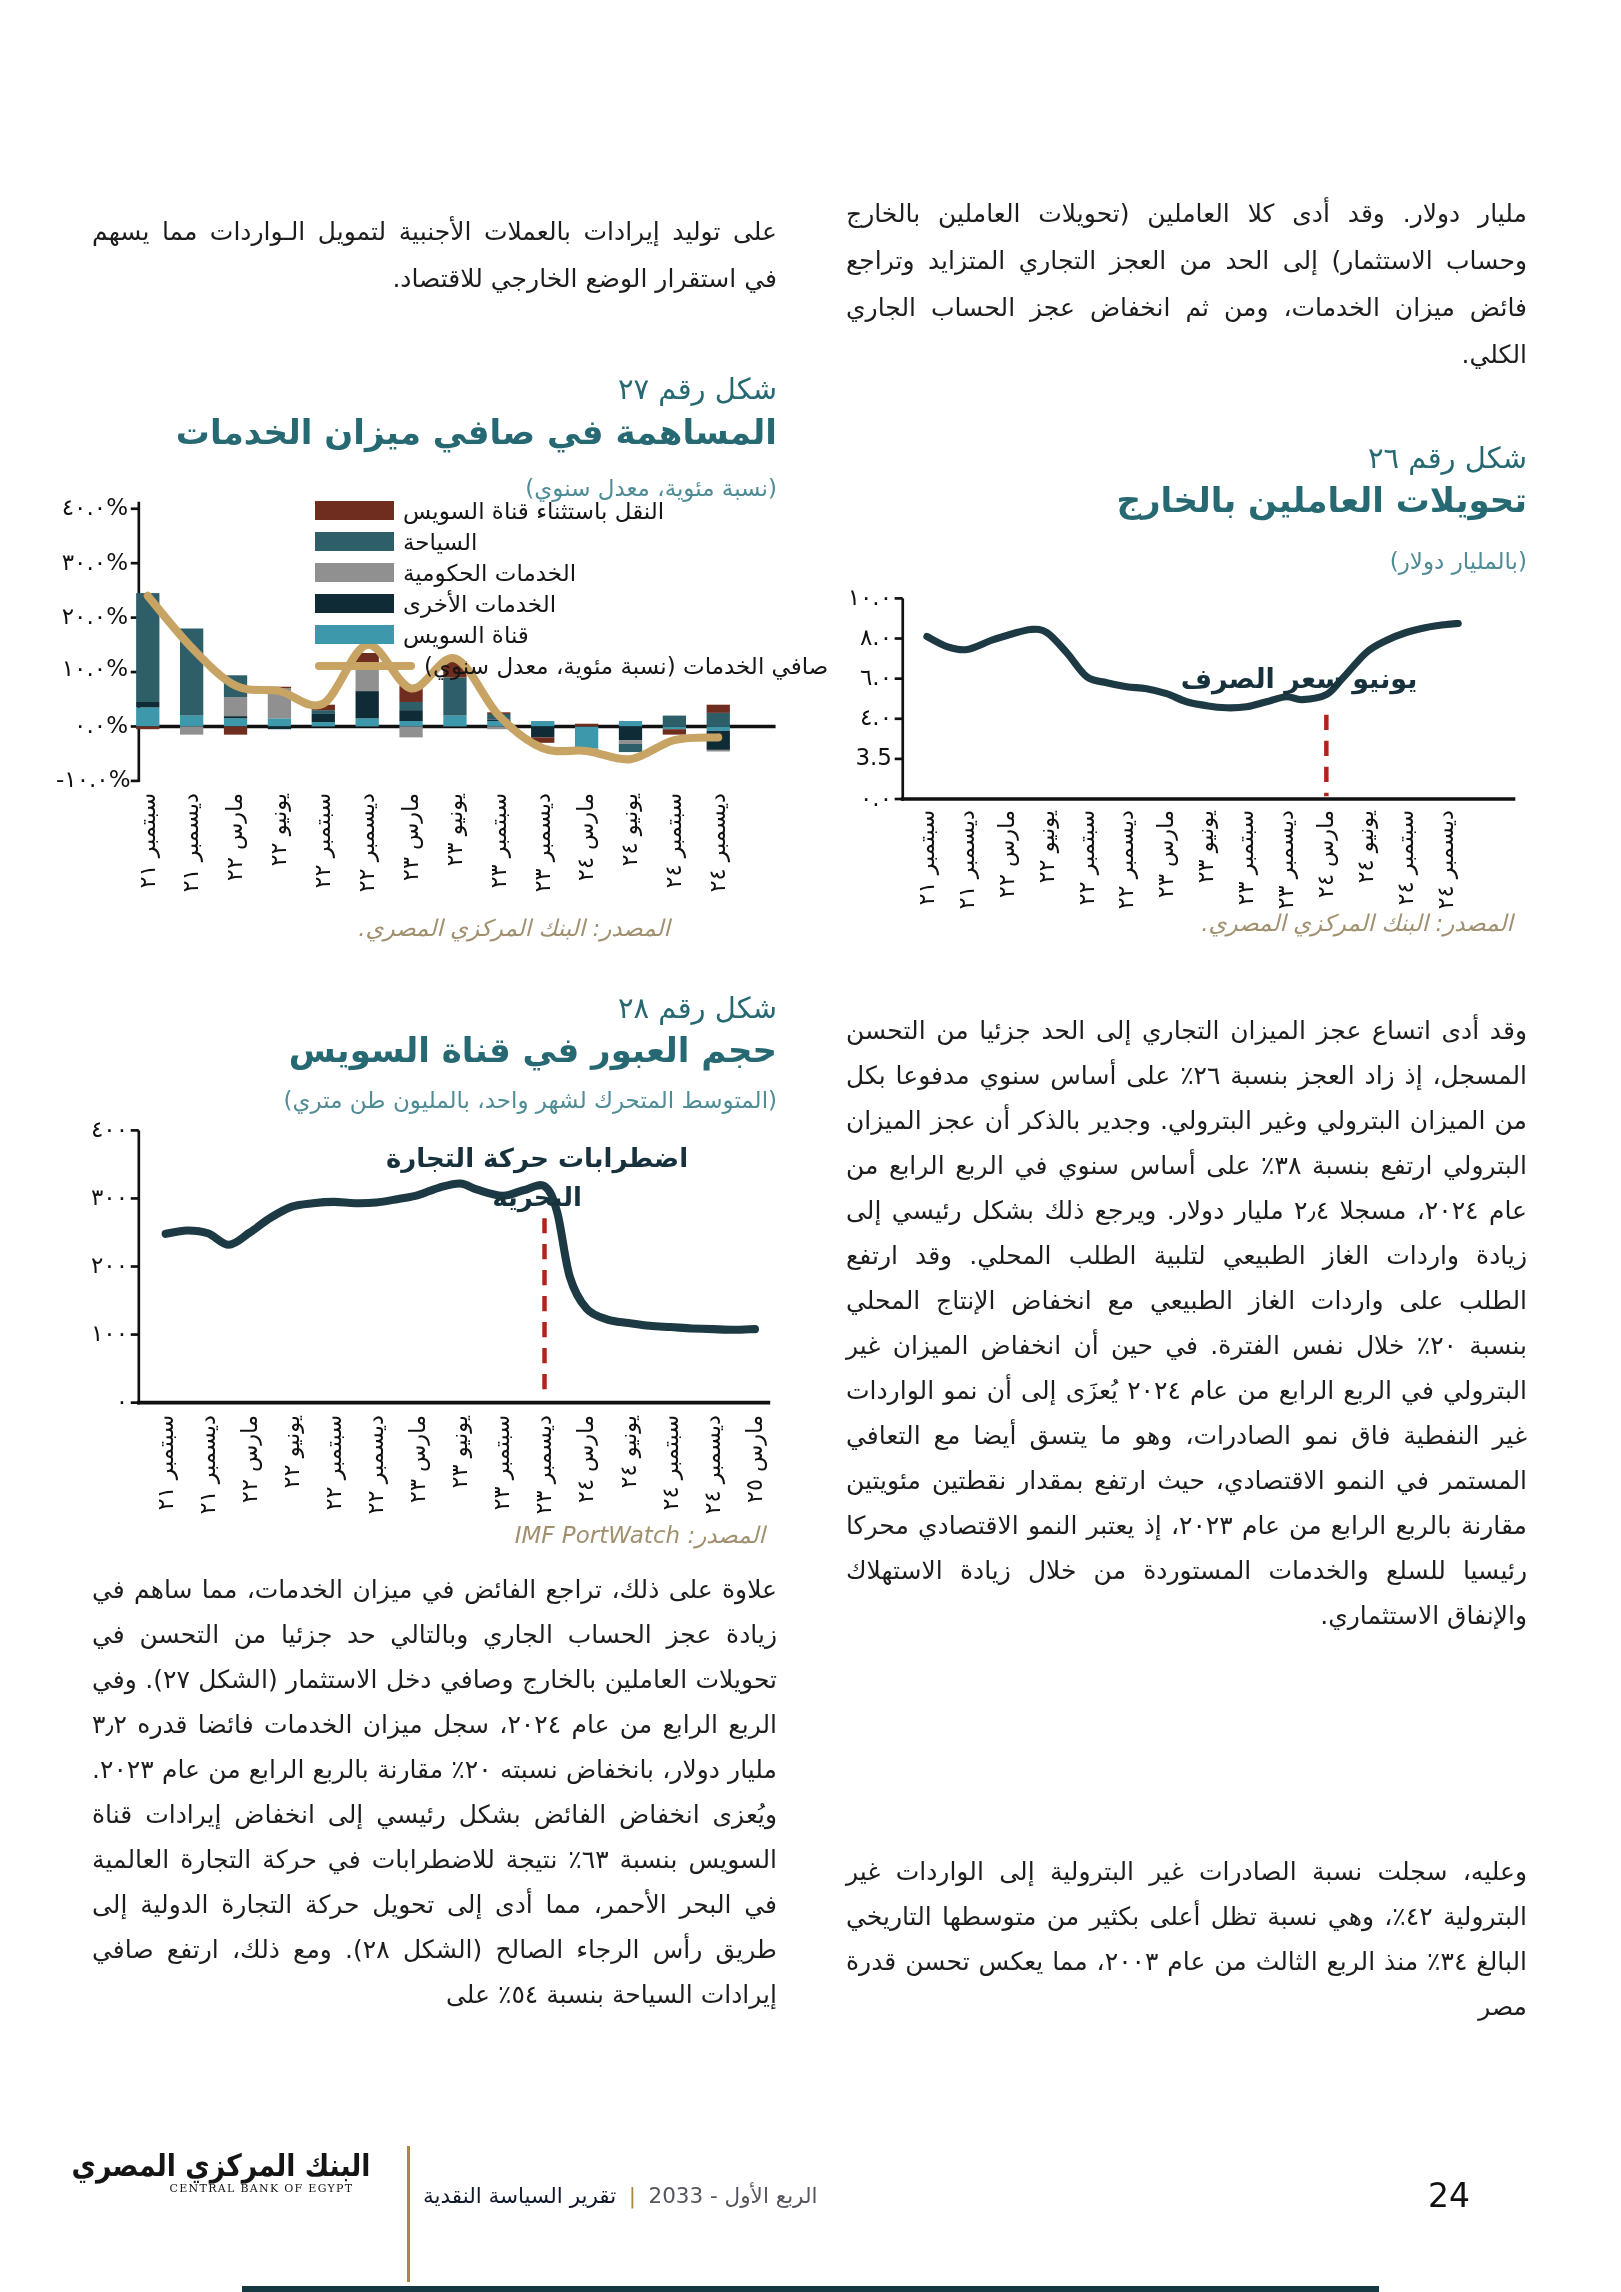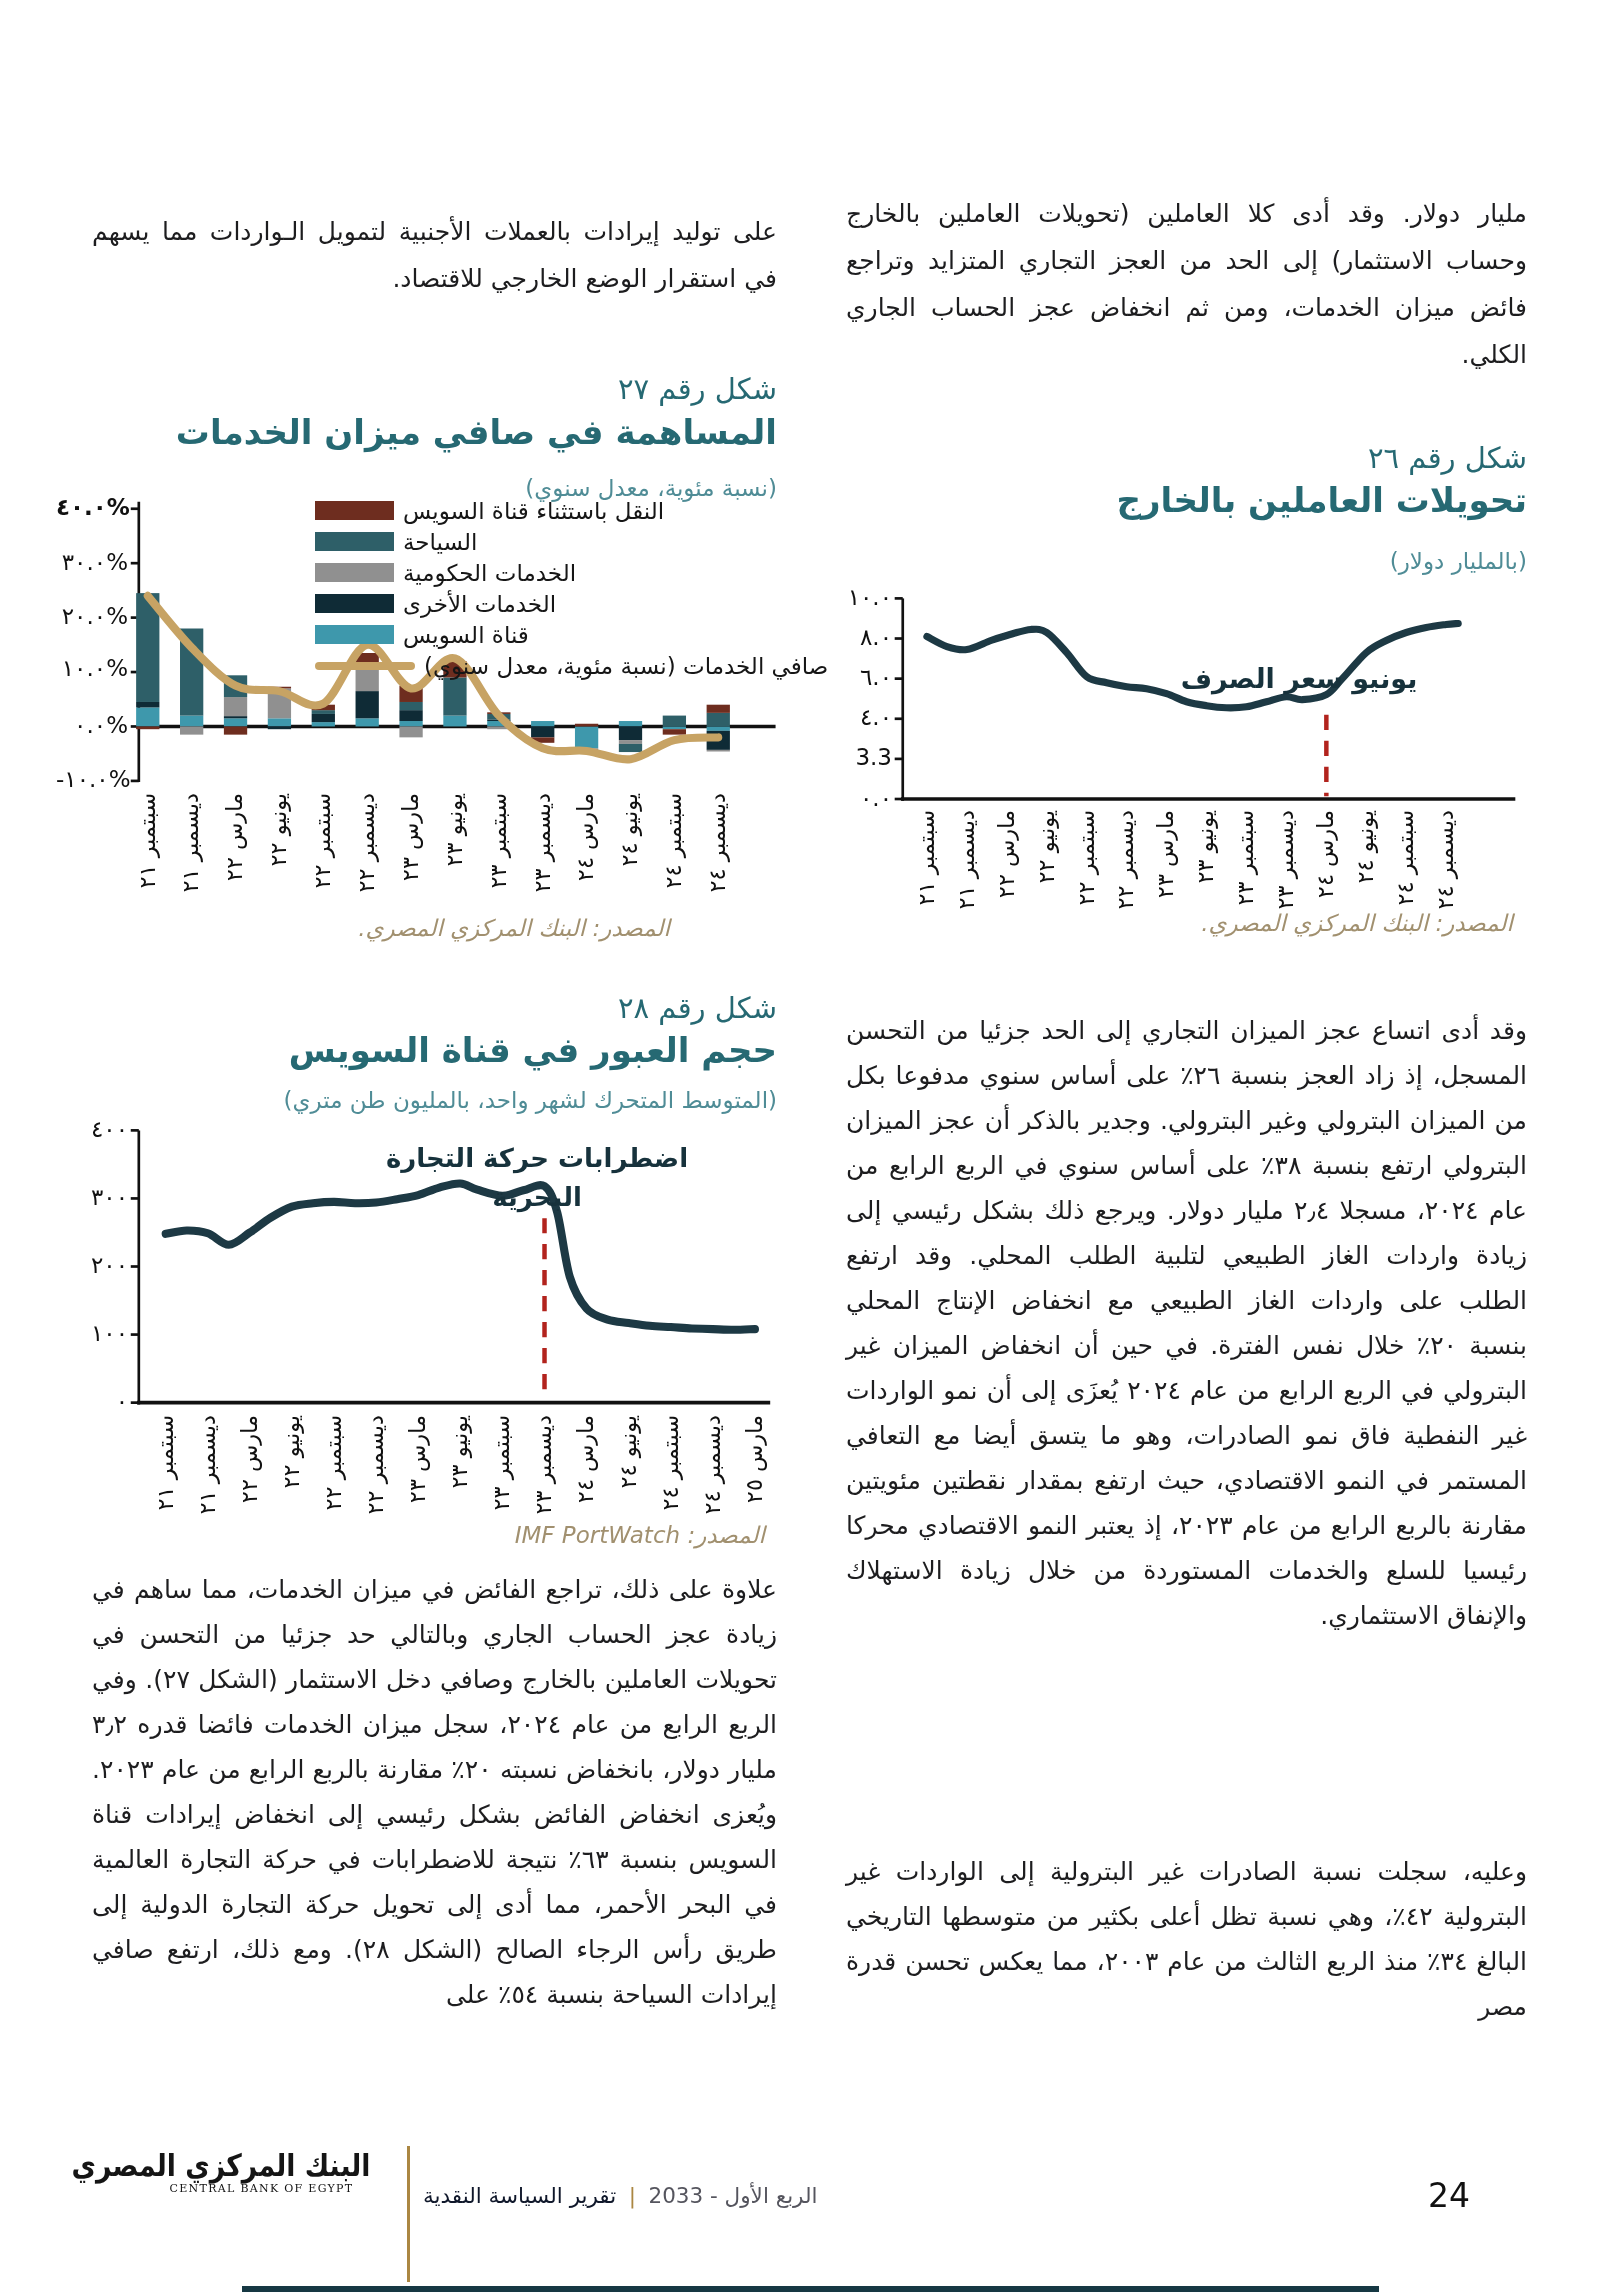--- a/index.html
+++ b/index.html
@@ -116,21 +116,21 @@
       <line x1="146" y1="1414" x2="155" y2="1414" stroke="#111" stroke-width="3"></line>
       <line x1="146" y1="1338" x2="155" y2="1338" stroke="#111" stroke-width="3"></line>
       <line x1="146" y1="1262" x2="155" y2="1262" stroke="#111" stroke-width="3"></line>
       <line x1="153" y1="1566" x2="860" y2="1566" stroke="#111" stroke-width="4"></line>
       <line x1="608" y1="1360" x2="608" y2="1563" stroke="#b2231d" stroke-width="5" stroke-dasharray="17 12"></line>
       <path d="M185.0 1377.5 C188.9 1376.9,200.7 1373.8,208.5 1373.7 C216.3 1373.6,224.2 1374.1,232.0 1376.8 C239.8 1379.4,247.7 1389.8,255.5 1389.7 C263.3 1389.6,271.2 1381.1,279.0 1376.0 C286.8 1370.9,294.7 1364.1,302.5 1359.3 C310.3 1354.5,318.2 1349.8,326.0 1347.1 C333.8 1344.5,341.7 1344.2,349.5 1343.3 C357.3 1342.4,365.2 1341.8,373.0 1341.8 C380.8 1341.8,388.7 1343.2,396.5 1343.3 C404.3 1343.4,412.2 1343.3,420.0 1342.6 C427.8 1341.8,435.7 1340.2,443.5 1338.8 C451.3 1337.4,459.2 1336.4,467.0 1334.2 C474.8 1332.0,482.7 1328.0,490.5 1325.8 C498.3 1323.7,506.9 1320.9,514.0 1321.3 C521.0 1321.7,525.0 1325.8,532.8 1328.1 C540.6 1330.4,552.4 1334.8,561.0 1335.0 C569.6 1335.1,576.7 1330.7,584.5 1328.9 C592.3 1327.1,601.7 1320.3,608.0 1324.3 C614.3 1328.4,617.4 1336.4,622.1 1353.2 C626.8 1370.0,630.7 1407.4,636.2 1425.4 C641.7 1443.4,648.0 1453.1,655.0 1461.1 C662.0 1469.1,670.7 1470.6,678.5 1473.3 C686.3 1475.9,694.2 1475.9,702.0 1477.1 C709.8 1478.2,717.7 1479.4,725.5 1480.1 C733.3 1480.9,741.2 1481.1,749.0 1481.6 C756.8 1482.1,764.7 1482.8,772.5 1483.2 C780.3 1483.5,788.2 1483.7,796.0 1483.9 C803.8 1484.2,811.7 1484.7,819.5 1484.7 C827.3 1484.7,839.1 1484.0,843.0 1483.9" fill="none" stroke="#1d3944" stroke-width="9" stroke-linecap="round"></path>
     </svg>
 
   <div id="labels" class="abs" style="left:0;top:0;width:1621px;height:2293px;">
       <div class="ylab" style="left: 820px; top: 785px;">٠.٠</div>
-      <div class="ylab" style="left: 820px; top: 744px;">3.3</div>
+      <div class="ylab" style="left: 820px; top: 744px;">3.5</div>
       <div class="ylab" style="left: 820px; top: 704px;">٤.٠</div>
       <div class="ylab" style="left: 820px; top: 664px;">٦.٠</div>
       <div class="ylab" style="left: 820px; top: 624px;">٨.٠</div>
       <div class="ylab" style="left: 820px; top: 584px;">١٠.٠</div>
       <div class="xlab" style="left: 800px; top: 810px;">سبتمبر ٢١</div>
       <div class="xlab" style="left: 840px; top: 810px;">ديسمبر ٢١</div>
       <div class="xlab" style="left: 880px; top: 810px;">مارس ٢٢</div>
       <div class="xlab" style="left: 920px; top: 810px;">يونيو ٢٢</div>
       <div class="xlab" style="left: 960px; top: 810px;">سبتمبر ٢٢</div>
       <div class="xlab" style="left: 999px; top: 810px;">ديسمبر ٢٢</div>
@@ -140,21 +140,21 @@
       <div class="xlab" style="left: 1159px; top: 810px;">ديسمبر ٢٣</div>
       <div class="xlab" style="left: 1199px; top: 810px;">مارس ٢٤</div>
       <div class="xlab" style="left: 1239px; top: 810px;">يونيو ٢٤</div>
       <div class="xlab" style="left: 1279px; top: 810px;">سبتمبر ٢٤</div>
       <div class="xlab" style="left: 1319px; top: 810px;">ديسمبر ٢٤</div>
       <div class="ylab" style="left: 56px; top: 766px;">-١٠.٠%</div>
       <div class="ylab" style="left: 56px; top: 712px;">٠.٠%</div>
       <div class="ylab" style="left: 56px; top: 655px;">١٠.٠%</div>
       <div class="ylab" style="left: 56px; top: 603px;">٢٠.٠%</div>
       <div class="ylab" style="left: 56px; top: 549px;">٣٠.٠%</div>
-      <div class="ylab" style="left: 56px; top: 494px; font-weight: bold;">٤٠.٠%</div>
+      <div class="ylab" style="left: 56px; top: 494px;">٤٠.٠%</div>
       <div class="xlab" style="left: 20.6px; top: 793px;">سبتمبر ٢١</div>
       <div class="xlab" style="left: 64px; top: 793px;">ديسمبر ٢١</div>
       <div class="xlab" style="left: 108px; top: 793px;">مارس ٢٢</div>
       <div class="xlab" style="left: 152px; top: 793px;">يونيو ٢٢</div>
       <div class="xlab" style="left: 196px; top: 793px;">سبتمبر ٢٢</div>
       <div class="xlab" style="left: 240px; top: 793px;">ديسمبر ٢٢</div>
       <div class="xlab" style="left: 284px; top: 793px;">مارس ٢٣</div>
       <div class="xlab" style="left: 328px; top: 793px;">يونيو ٢٣</div>
       <div class="xlab" style="left: 372px; top: 793px;">سبتمبر ٢٣</div>
       <div class="xlab" style="left: 416px; top: 793px;">ديسمبر ٢٣</div>

